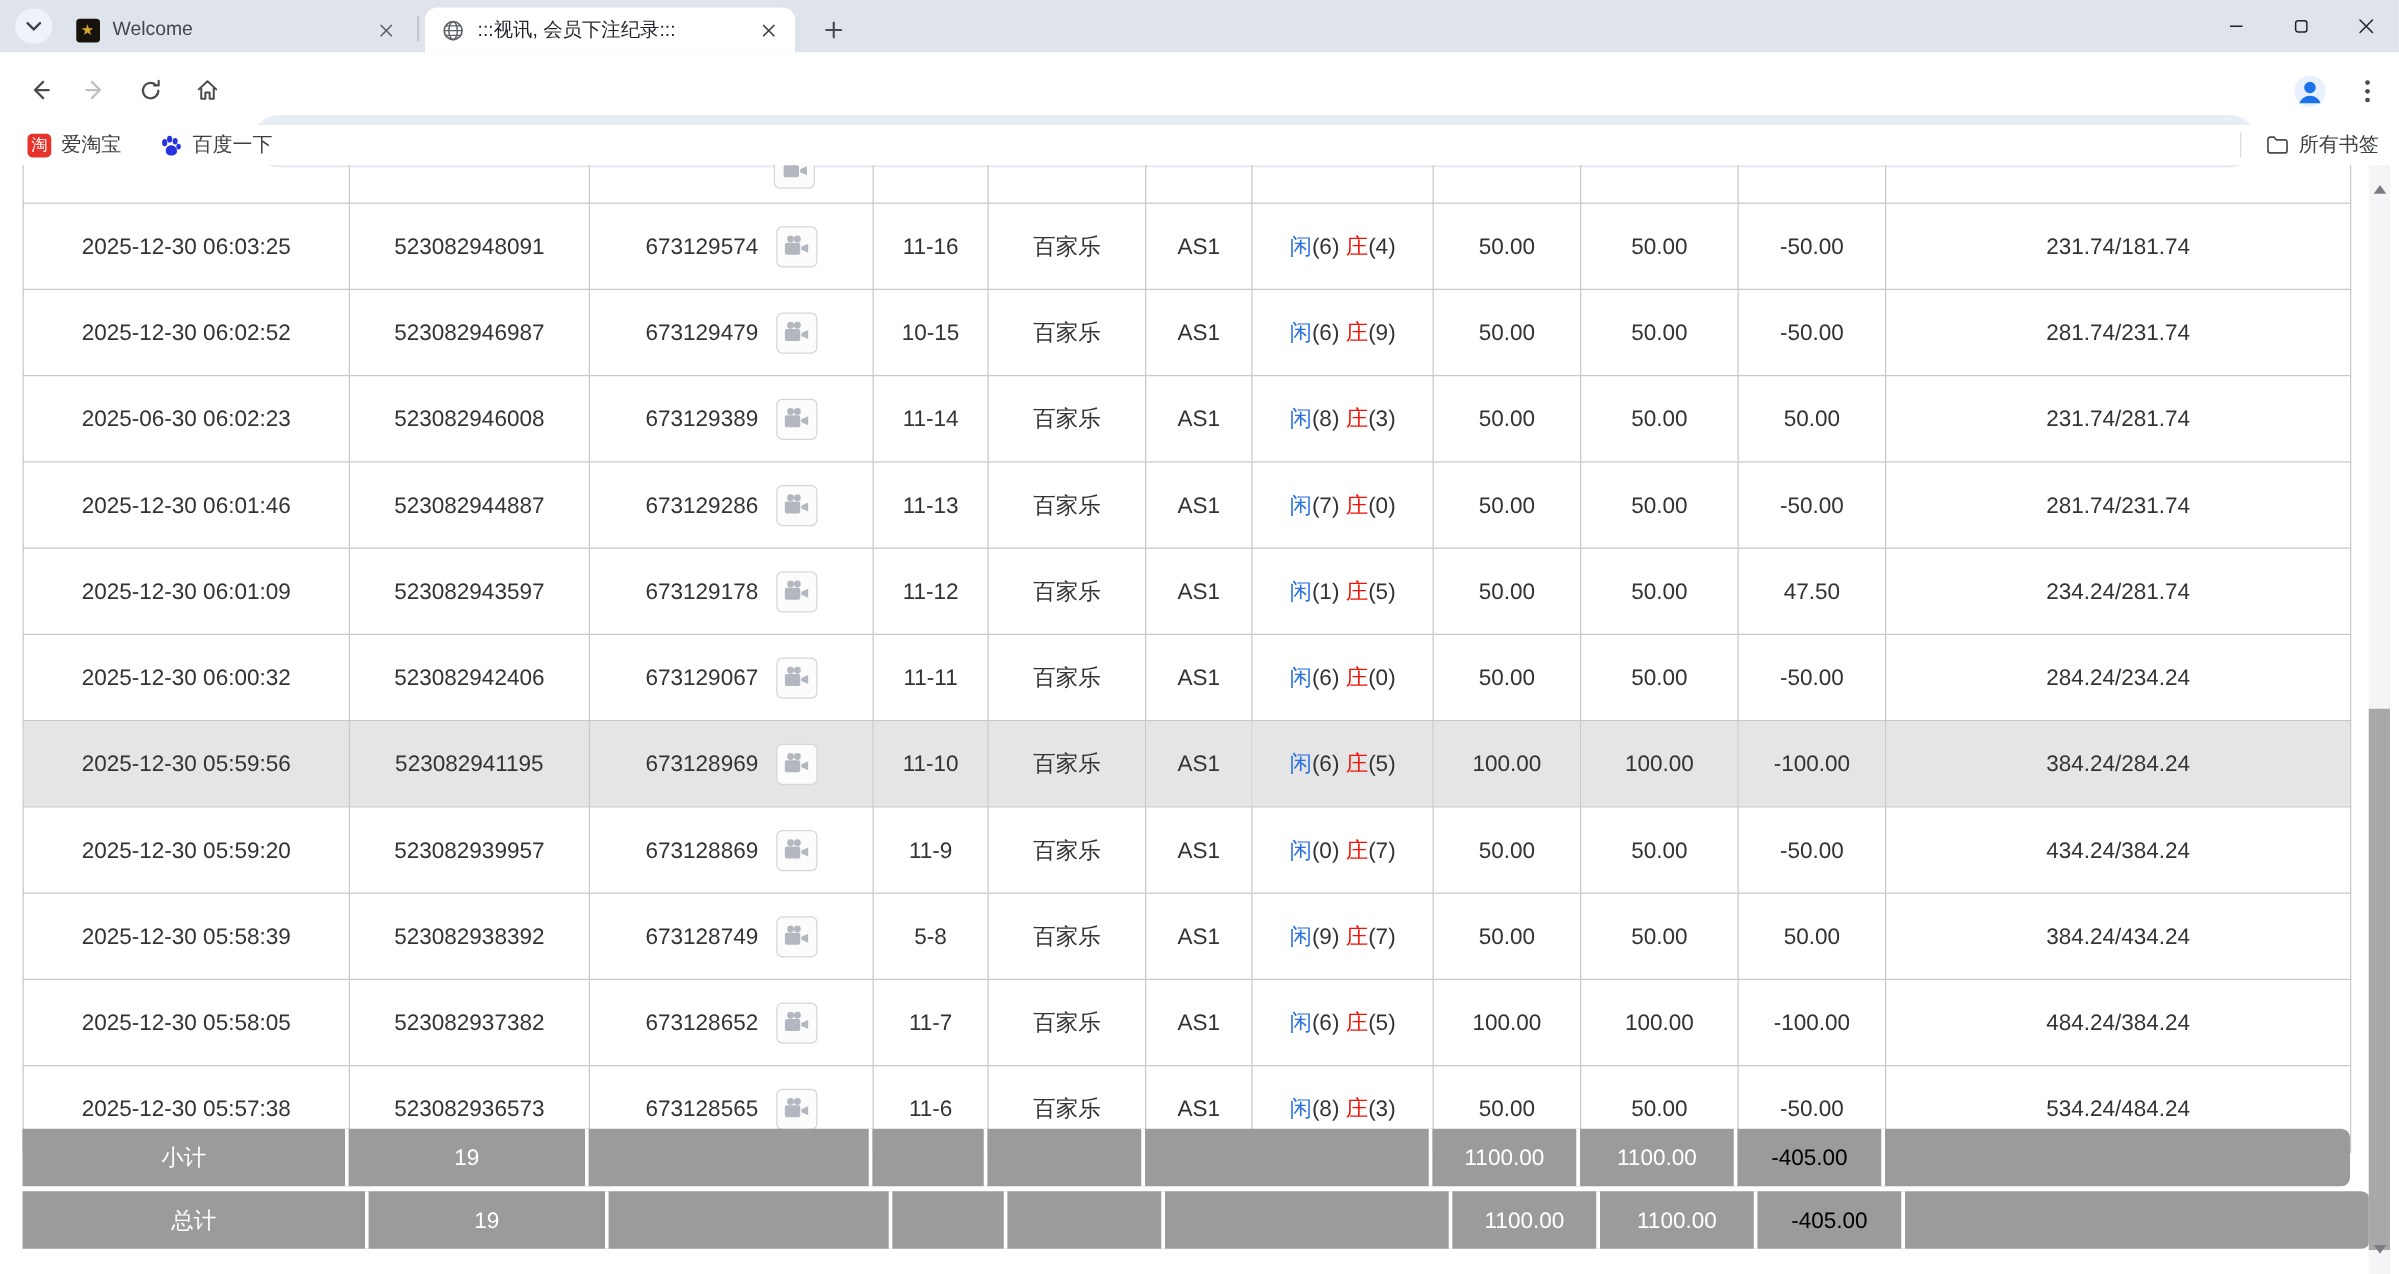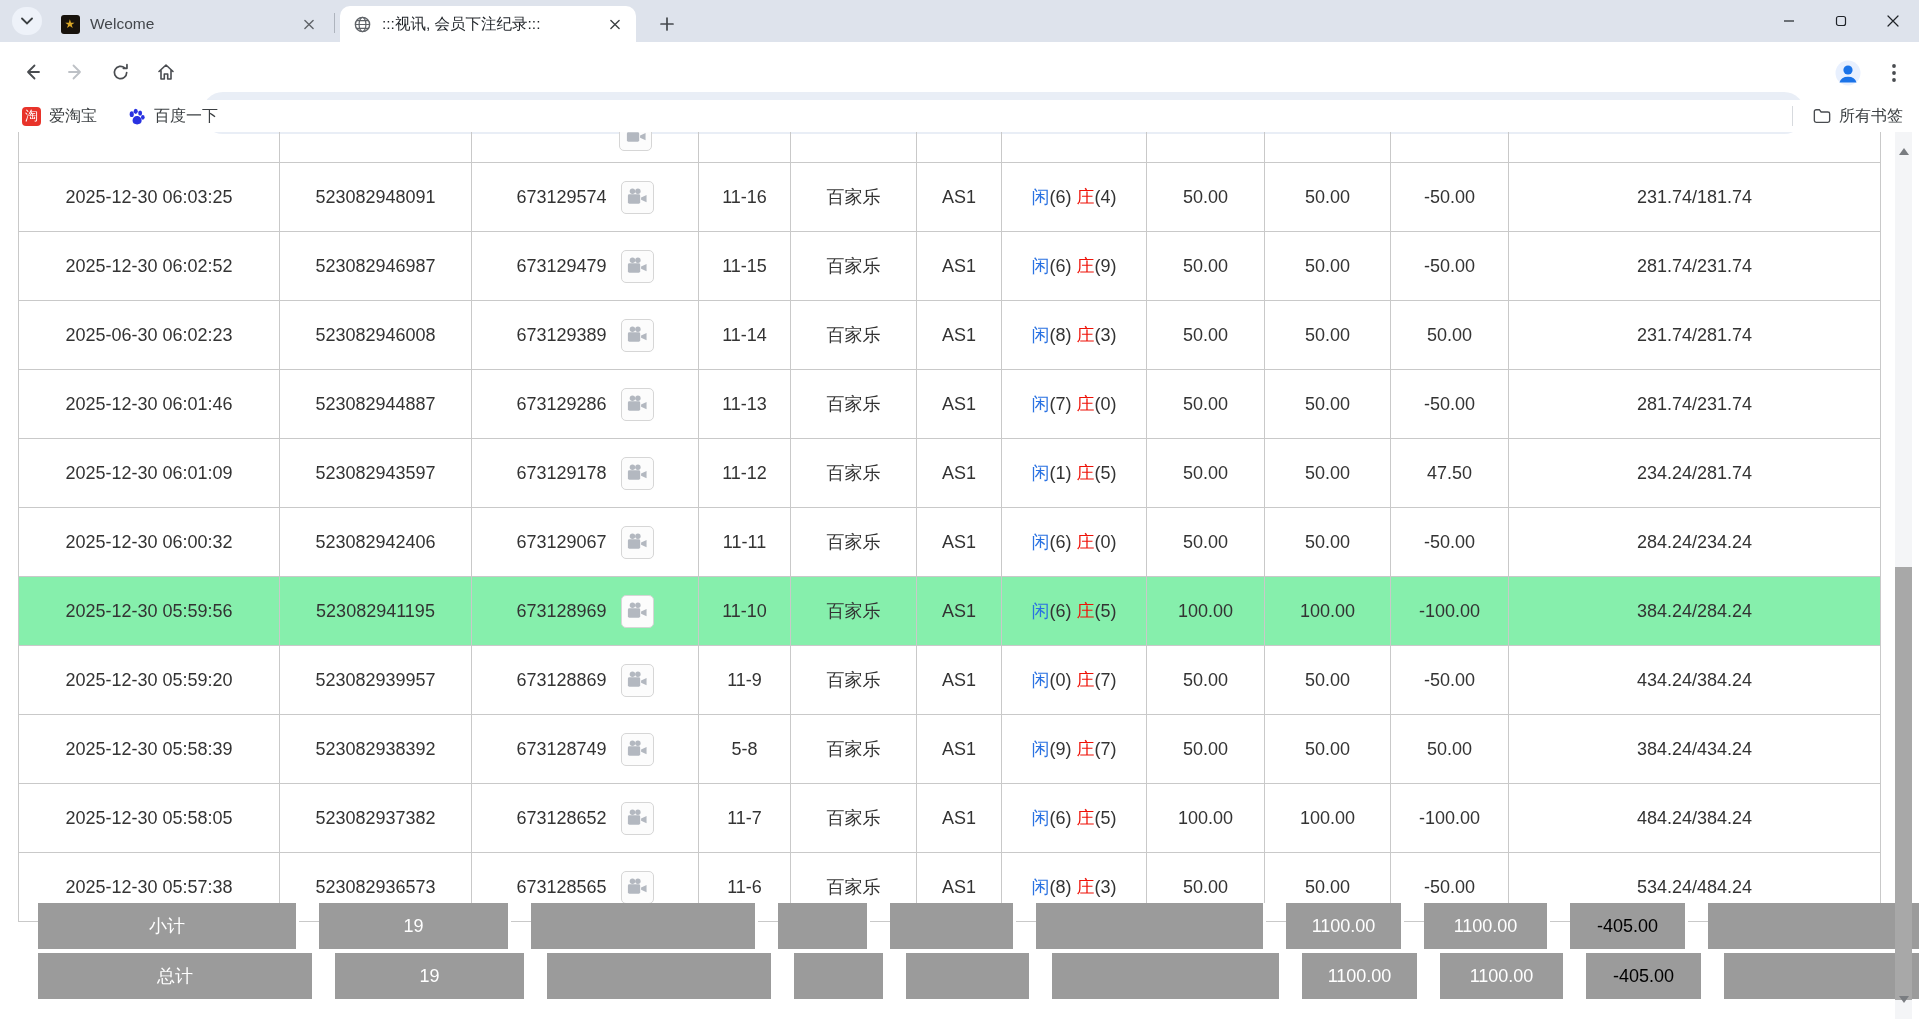--- a/index.html
+++ b/index.html
@@ -48,33 +48,33 @@
     display:flex;align-items:center;justify-content:center;}
   .bm-right{position:absolute;right:8px;top:0;height:32px;display:flex;align-items:center;}
   .bm-sep{width:1px;height:20px;background:#d7dade;margin-right:12px;}
   
   .bet-table{position:absolute;left:18px;top:132px;}
   table.bets{border-collapse:collapse;table-layout:fixed;width:1862px;}
   table.bets td{border:1px solid #c9c9c9;text-align:center;font-size:18px;color:#333;
     overflow:hidden;white-space:nowrap;}
   table.bets tr.partial td{height:28px;border-top:none;position:relative;}
   table.bets tr.body-row td{height:66px;}
-  tr.hl td{background:#86efac;}
+  tr.hl td{background:#e5e5e5;}
   td.c-blue{color:#2a72e2;}
   .t-blue{color:#2a72e2;}
   .t-red{color:#ee1208;}
   td.neg{color:#f50000;}
   .gameno-wrap{display:flex;align-items:center;justify-content:center;gap:14px;}
   .cam-btn{width:33px;height:33px;border:1px solid #d6d6d6;border-radius:5px;background:#fcfcfc;
     display:flex;align-items:center;justify-content:center;cursor:pointer;padding:0;}
   .cam-btn.clip{position:absolute;left:147px;top:-14px;}
   
   .foot-row{position:absolute;left:18px;display:flex;height:46px;}
   .foot-cell{box-sizing:border-box;background:#9b9b9b;color:#fff;font-size:18px;
-    display:flex;align-items:center;justify-content:center;border-right:3px solid #fff;margin-left:20px;}
+    display:flex;align-items:center;justify-content:center;border-right:3px solid #fff;}
   .foot-cell:last-child{border-right:none;border-radius:0 7px 7px 0;}
   .foot-cell.fneg{color:#000000;}
   
   .scrollbar{position:absolute;left:1895px;top:132px;width:17px;height:887px;background:#f4f5f7;}
   .sb-btn{position:absolute;left:0;width:17px;height:17px;background:#f4f5f7;border:none;padding:0;cursor:pointer;}
   .sb-up{top:0;}
   .sb-down{bottom:0;}
   .tri-up{width:0;height:0;border-left:5px solid transparent;border-right:5px solid transparent;
     border-bottom:7px solid #7a7d81;margin:0 auto;}
   .tri-down{width:0;height:0;border-left:5px solid transparent;border-right:5px solid transparent;
@@ -303,21 +303,21 @@
                   <g fill="#b3b8c0">
                     <circle cx="7" cy="4.6" r="3"></circle>
                     <circle cx="13" cy="4.6" r="3"></circle>
                     <rect x="2" y="8" width="13.5" height="10.5" rx="1.6"></rect>
                     <polygon points="16.5,11.5 22.5,8.8 22.5,16.7 16.5,14"></polygon>
                   </g>
                 </svg>
               </button>
             </div>
           </td>
-          <td>11-15</td>
+          <td>10-15</td>
           <td>百家乐</td>
           <td>AS1</td>
           <td><span class="t-blue">闲</span><span>(6) </span><span class="t-red">庄</span><span>(9)</span></td>
           <td class="c-blue">50.00</td>
           <td>50.00</td>
           <td class="neg">-50.00</td>
           <td>281.74/231.74</td>
         </tr>
         <tr class="body-row">
           <td>2025-06-30 06:02:23</td>

